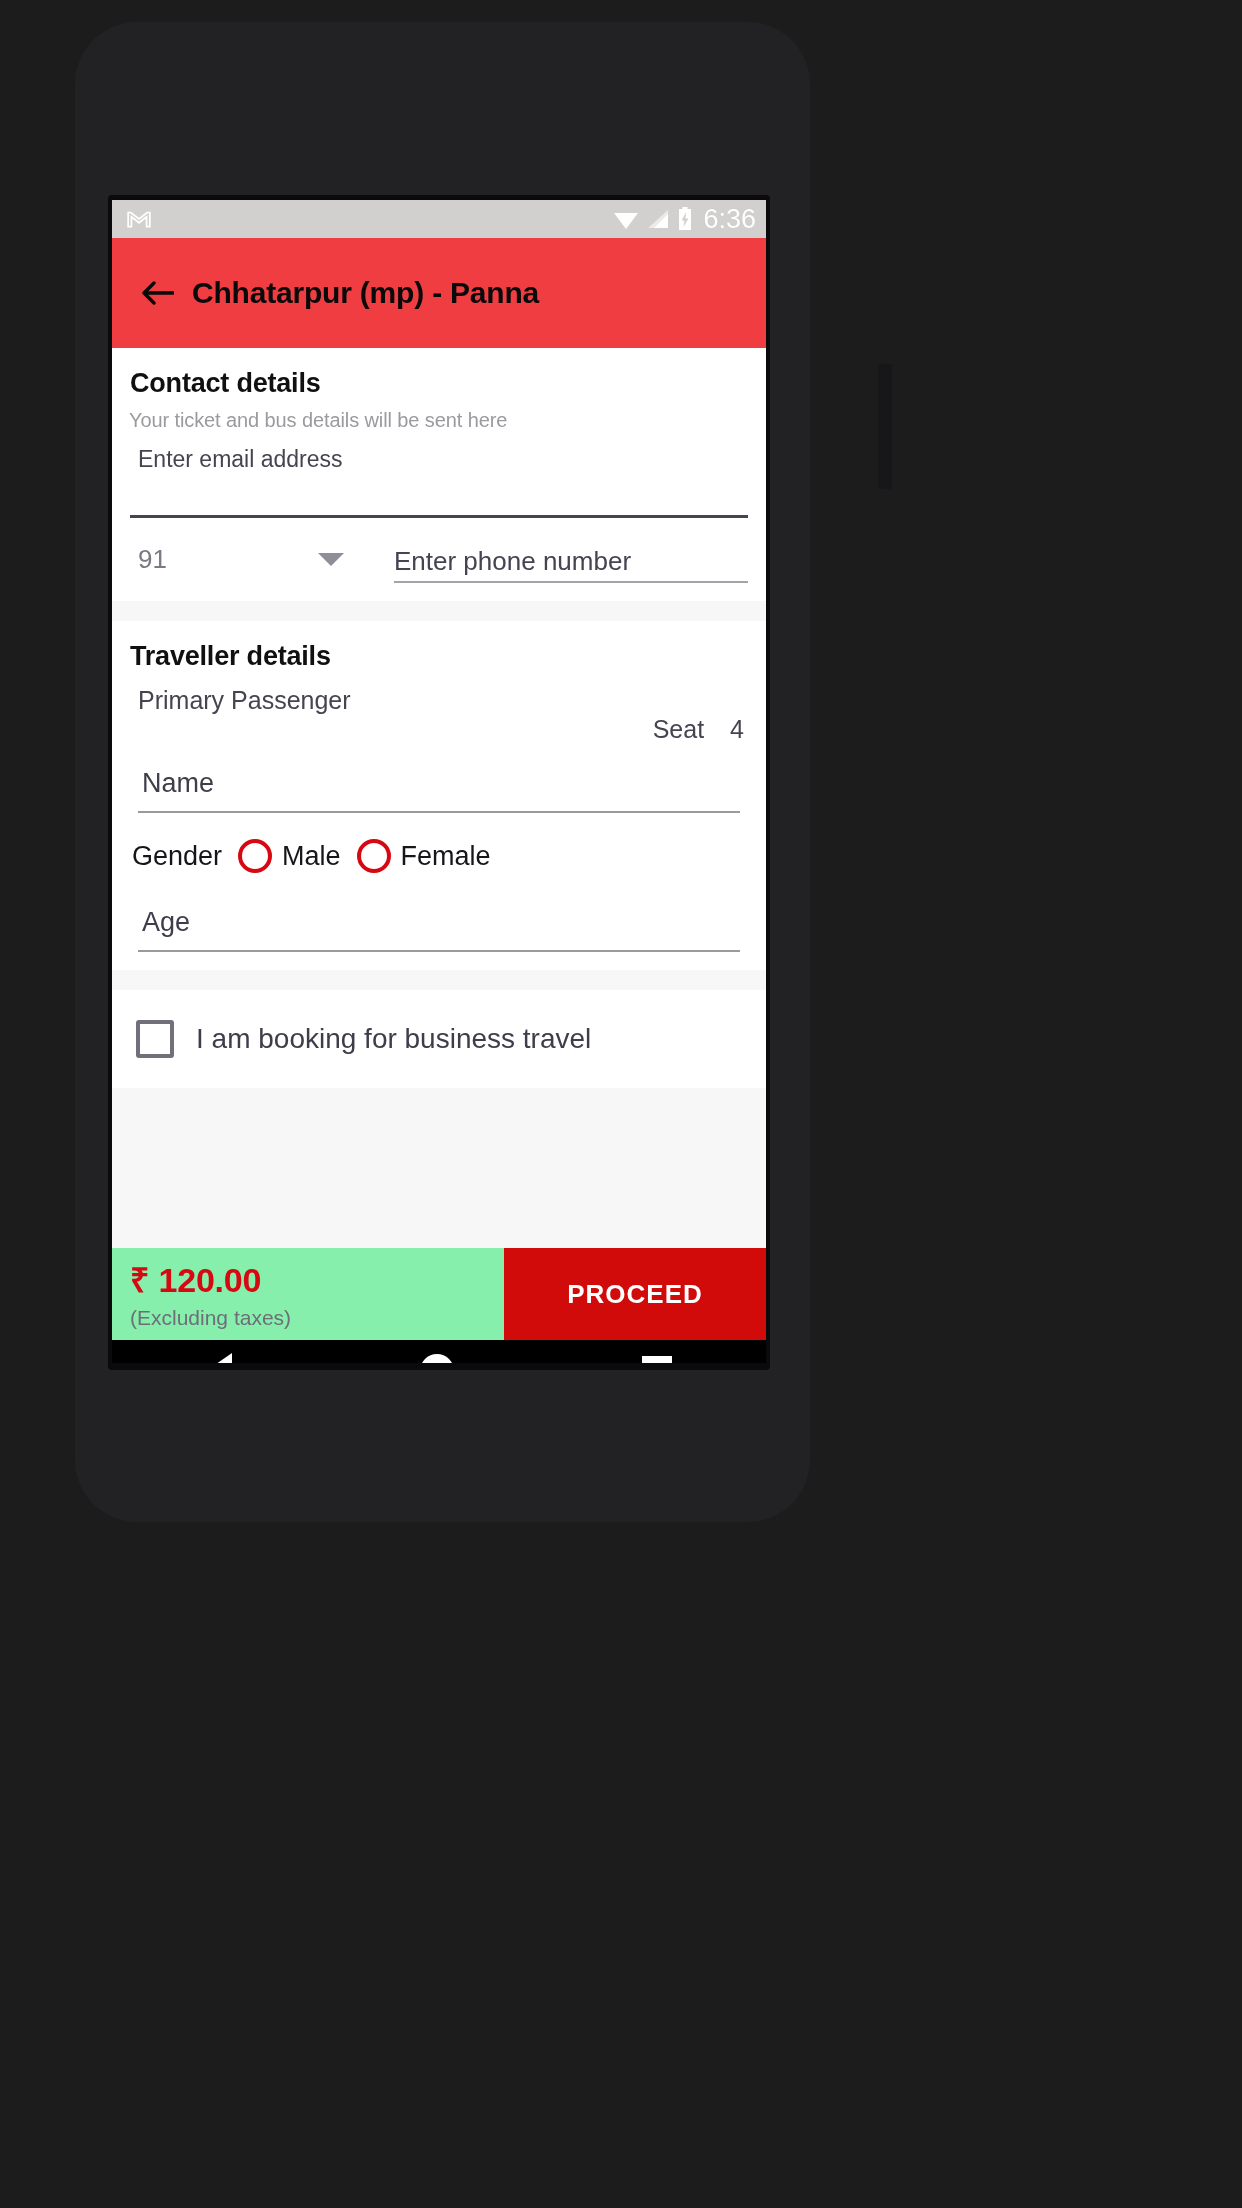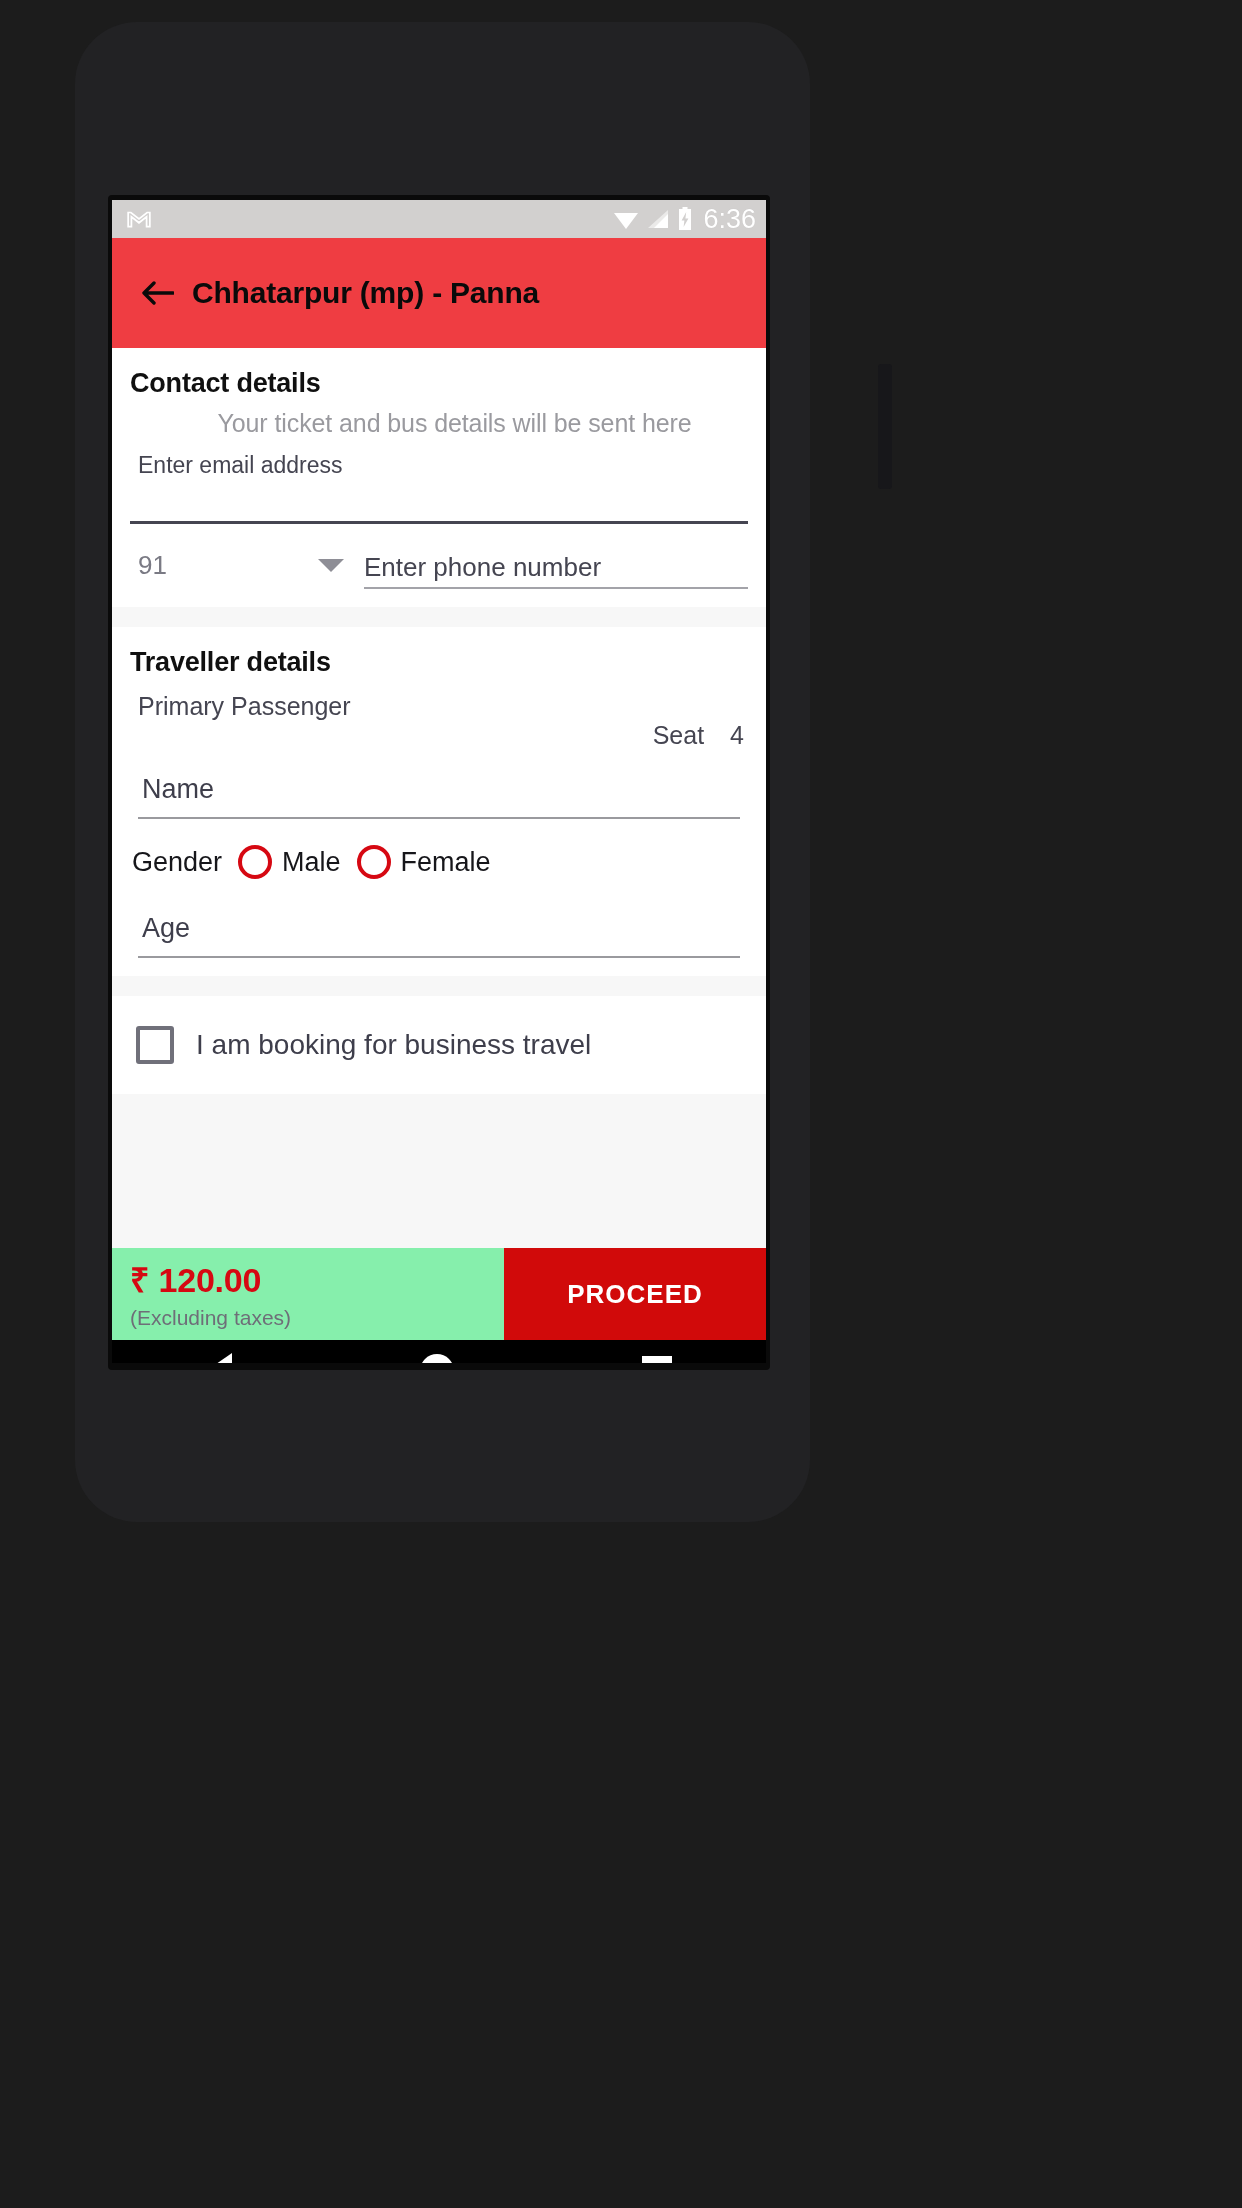--- a/index.html
+++ b/index.html
@@ -112,25 +112,24 @@
   .gap { height: 20px; background: #f7f7f7; }
 
   .section-title {
     font-size: 27px;
     font-weight: bold;
     color: #101010;
     padding: 20px 0 0 18px;
     letter-spacing: -0.2px;
   }
   .section-sub {
-    font-size: 25px;
+    font-size: 20px;
     color: #9a9a9f;
-    padding: 10px 0 0 31px;
+    padding: 10px 0 0 17px;
     letter-spacing: -0.1px;
-    text-align: center;
   }
 
   
   .field {
     padding: 0 18px;
     margin-top: 14px;
   }
   .field-label {
     font-size: 23px;
     color: #454551;
@@ -161,21 +160,21 @@
   #country-code-caret {
     margin-left: auto;
     margin-right: 8px;
     width: 0; height: 0;
     border-left: 13px solid transparent;
     border-right: 13px solid transparent;
     border-top: 13px solid #8e8e96;
   }
   #phone-input-wrap {
     flex: 1;
-    margin-left: 12px;
+    margin-left: 42px;
   }
   #phone-placeholder {
     font-size: 26px;
     color: #454551;
     padding-bottom: 4px;
   }
   #phone-line { border-bottom: 2px solid #a3a3a9; }
 
   
   #passenger-row {

